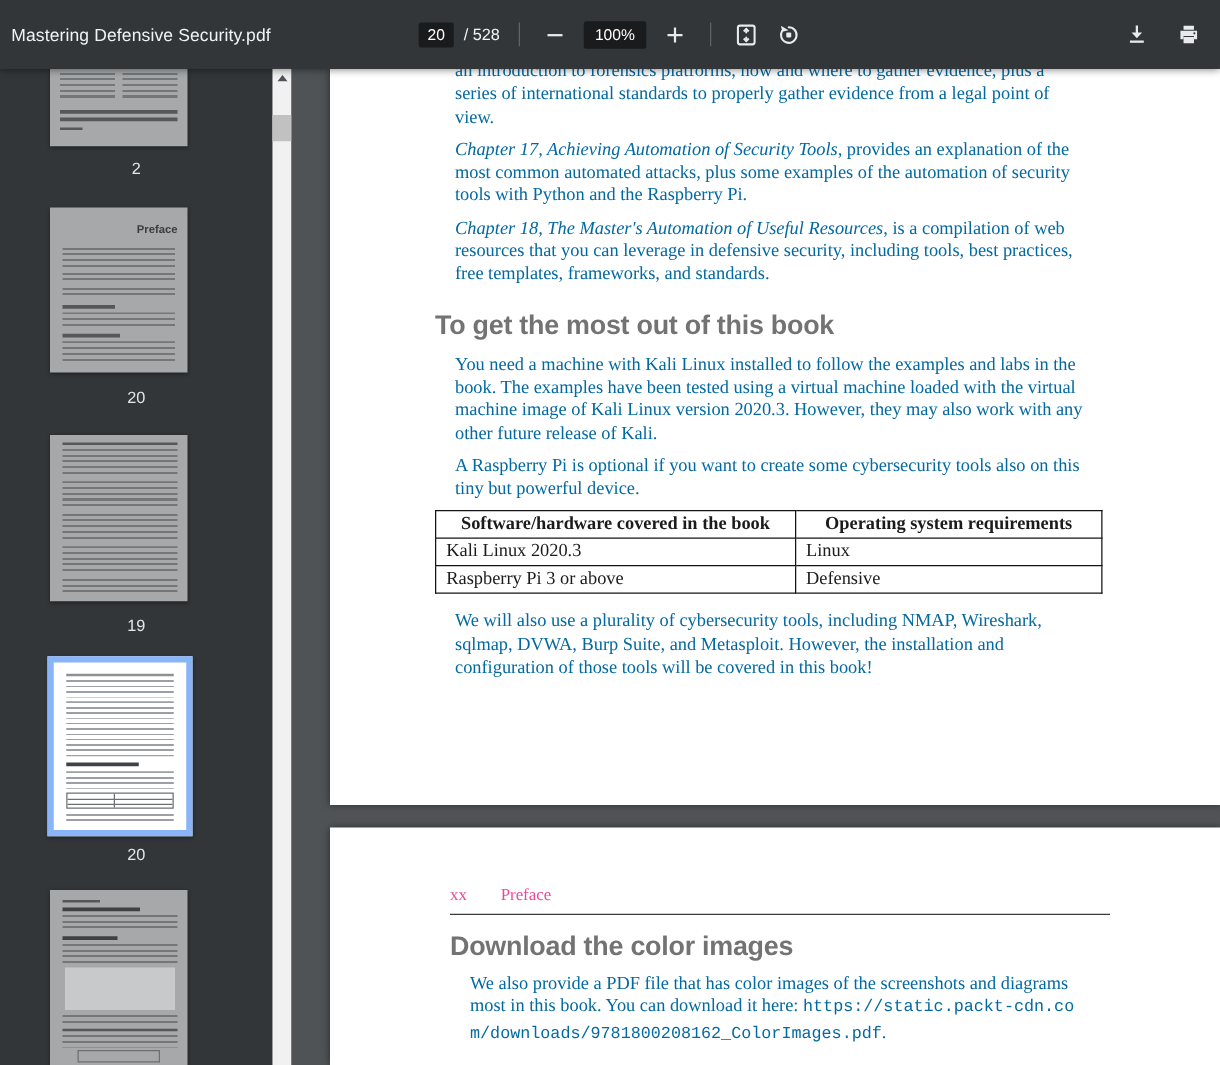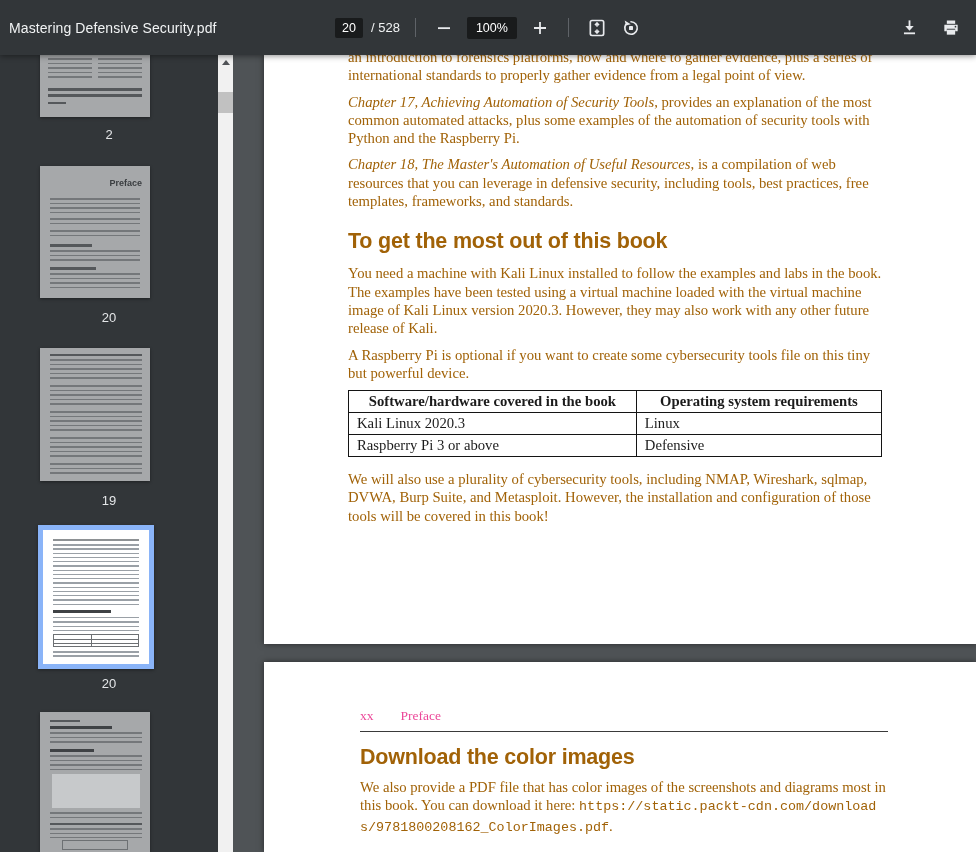--- a/index.html
+++ b/index.html
@@ -48,24 +48,24 @@
 
   
   .viewer { position:absolute; left:233px; top:55px; width:743px; height:797px; background:#4f5356; overflow:hidden; }
   .page { position:absolute; left:31px; width:712px; background:#fff; box-shadow:0 0 6px rgba(0,0,0,.5); }
   .page-1 { top:0; height:589px; overflow:hidden; }
   .page-2 { top:607px; height:190px; overflow:hidden; }
 
   .col-1 { position:absolute; left:84px; top:0; width:537px; }
   .col-2 { position:absolute; left:96px; top:0; width:528px; }
 
-  .bodytext { font-family:"Liberation Serif", serif; font-size:14.7px; line-height:18.3px; color:#a16207; margin:0 0 8px; }
+  .bodytext { font-family:"Liberation Serif", serif; font-size:14.7px; line-height:18.3px; color:#0369a1; margin:0 16px 8px; }
   .cut-top { margin-top:-7px; }
   .ital { font-style:italic; }
-  .packt-h2 { font-family:"Liberation Sans", sans-serif; font-weight:bold; font-size:21.5px; color:#a16207;
+  .packt-h2 { font-family:"Liberation Sans", sans-serif; font-weight:bold; font-size:21.5px; color:#737373;
               letter-spacing:-.2px; margin:19px 0 10px; }
   .book-table { width:534px; border-collapse:collapse; margin:2px 0 13px;
                 font-family:"Liberation Serif", serif; font-size:14.7px; color:#1b1b1b; }
   .book-table td { border:1px solid #141414; padding:2px 8px; height:21px; }
   .book-table td.c1 { width:54%; }
   .book-table tr.hdr td { font-weight:bold;text-align:center; }
 
   .folio-row { margin-top:46px; font-family:"Liberation Serif", serif; font-size:13.5px; color:#ec4899; }
   .folio-sec { margin-left:27px; }
   .folio-rule { border-bottom:1.5px solid #3a3a3a; margin-top:7px; }
@@ -224,21 +224,21 @@
       <p class="bodytext cut-top">an introduction to forensics platforms, how and where to gather evidence, plus a series of international standards to properly gather evidence from a legal point of view.</p>
 
       <p class="bodytext"><span class="ital">Chapter 17, Achieving Automation of Security Tools</span><span>, provides an explanation of the most common automated attacks, plus some examples of the automation of security tools with Python and the Raspberry Pi.</span></p>
 
       <p class="bodytext"><span class="ital">Chapter 18, The Master's Automation of Useful Resources</span><span>, is a compilation of web resources that you can leverage in defensive security, including tools, best practices, free templates, frameworks, and standards.</span></p>
 
       <h2 class="packt-h2">To get the most out of this book</h2>
 
       <p class="bodytext">You need a machine with Kali Linux installed to follow the examples and labs in the book. The examples have been tested using a virtual machine loaded with the virtual machine image of Kali Linux version 2020.3. However, they may also work with any other future release of Kali.</p>
 
-      <p class="bodytext">A Raspberry Pi is optional if you want to create some cybersecurity tools file on this tiny but powerful device.</p>
+      <p class="bodytext">A Raspberry Pi is optional if you want to create some cybersecurity tools also on this tiny but powerful device.</p>
 
       <table class="book-table">
         <tbody>
           <tr class="hdr">
             <td class="c1">Software/hardware covered in the book</td>
             <td>Operating system requirements</td>
           </tr>
           <tr>
             <td class="c1">Kali Linux 2020.3</td>
             <td>Linux</td>

